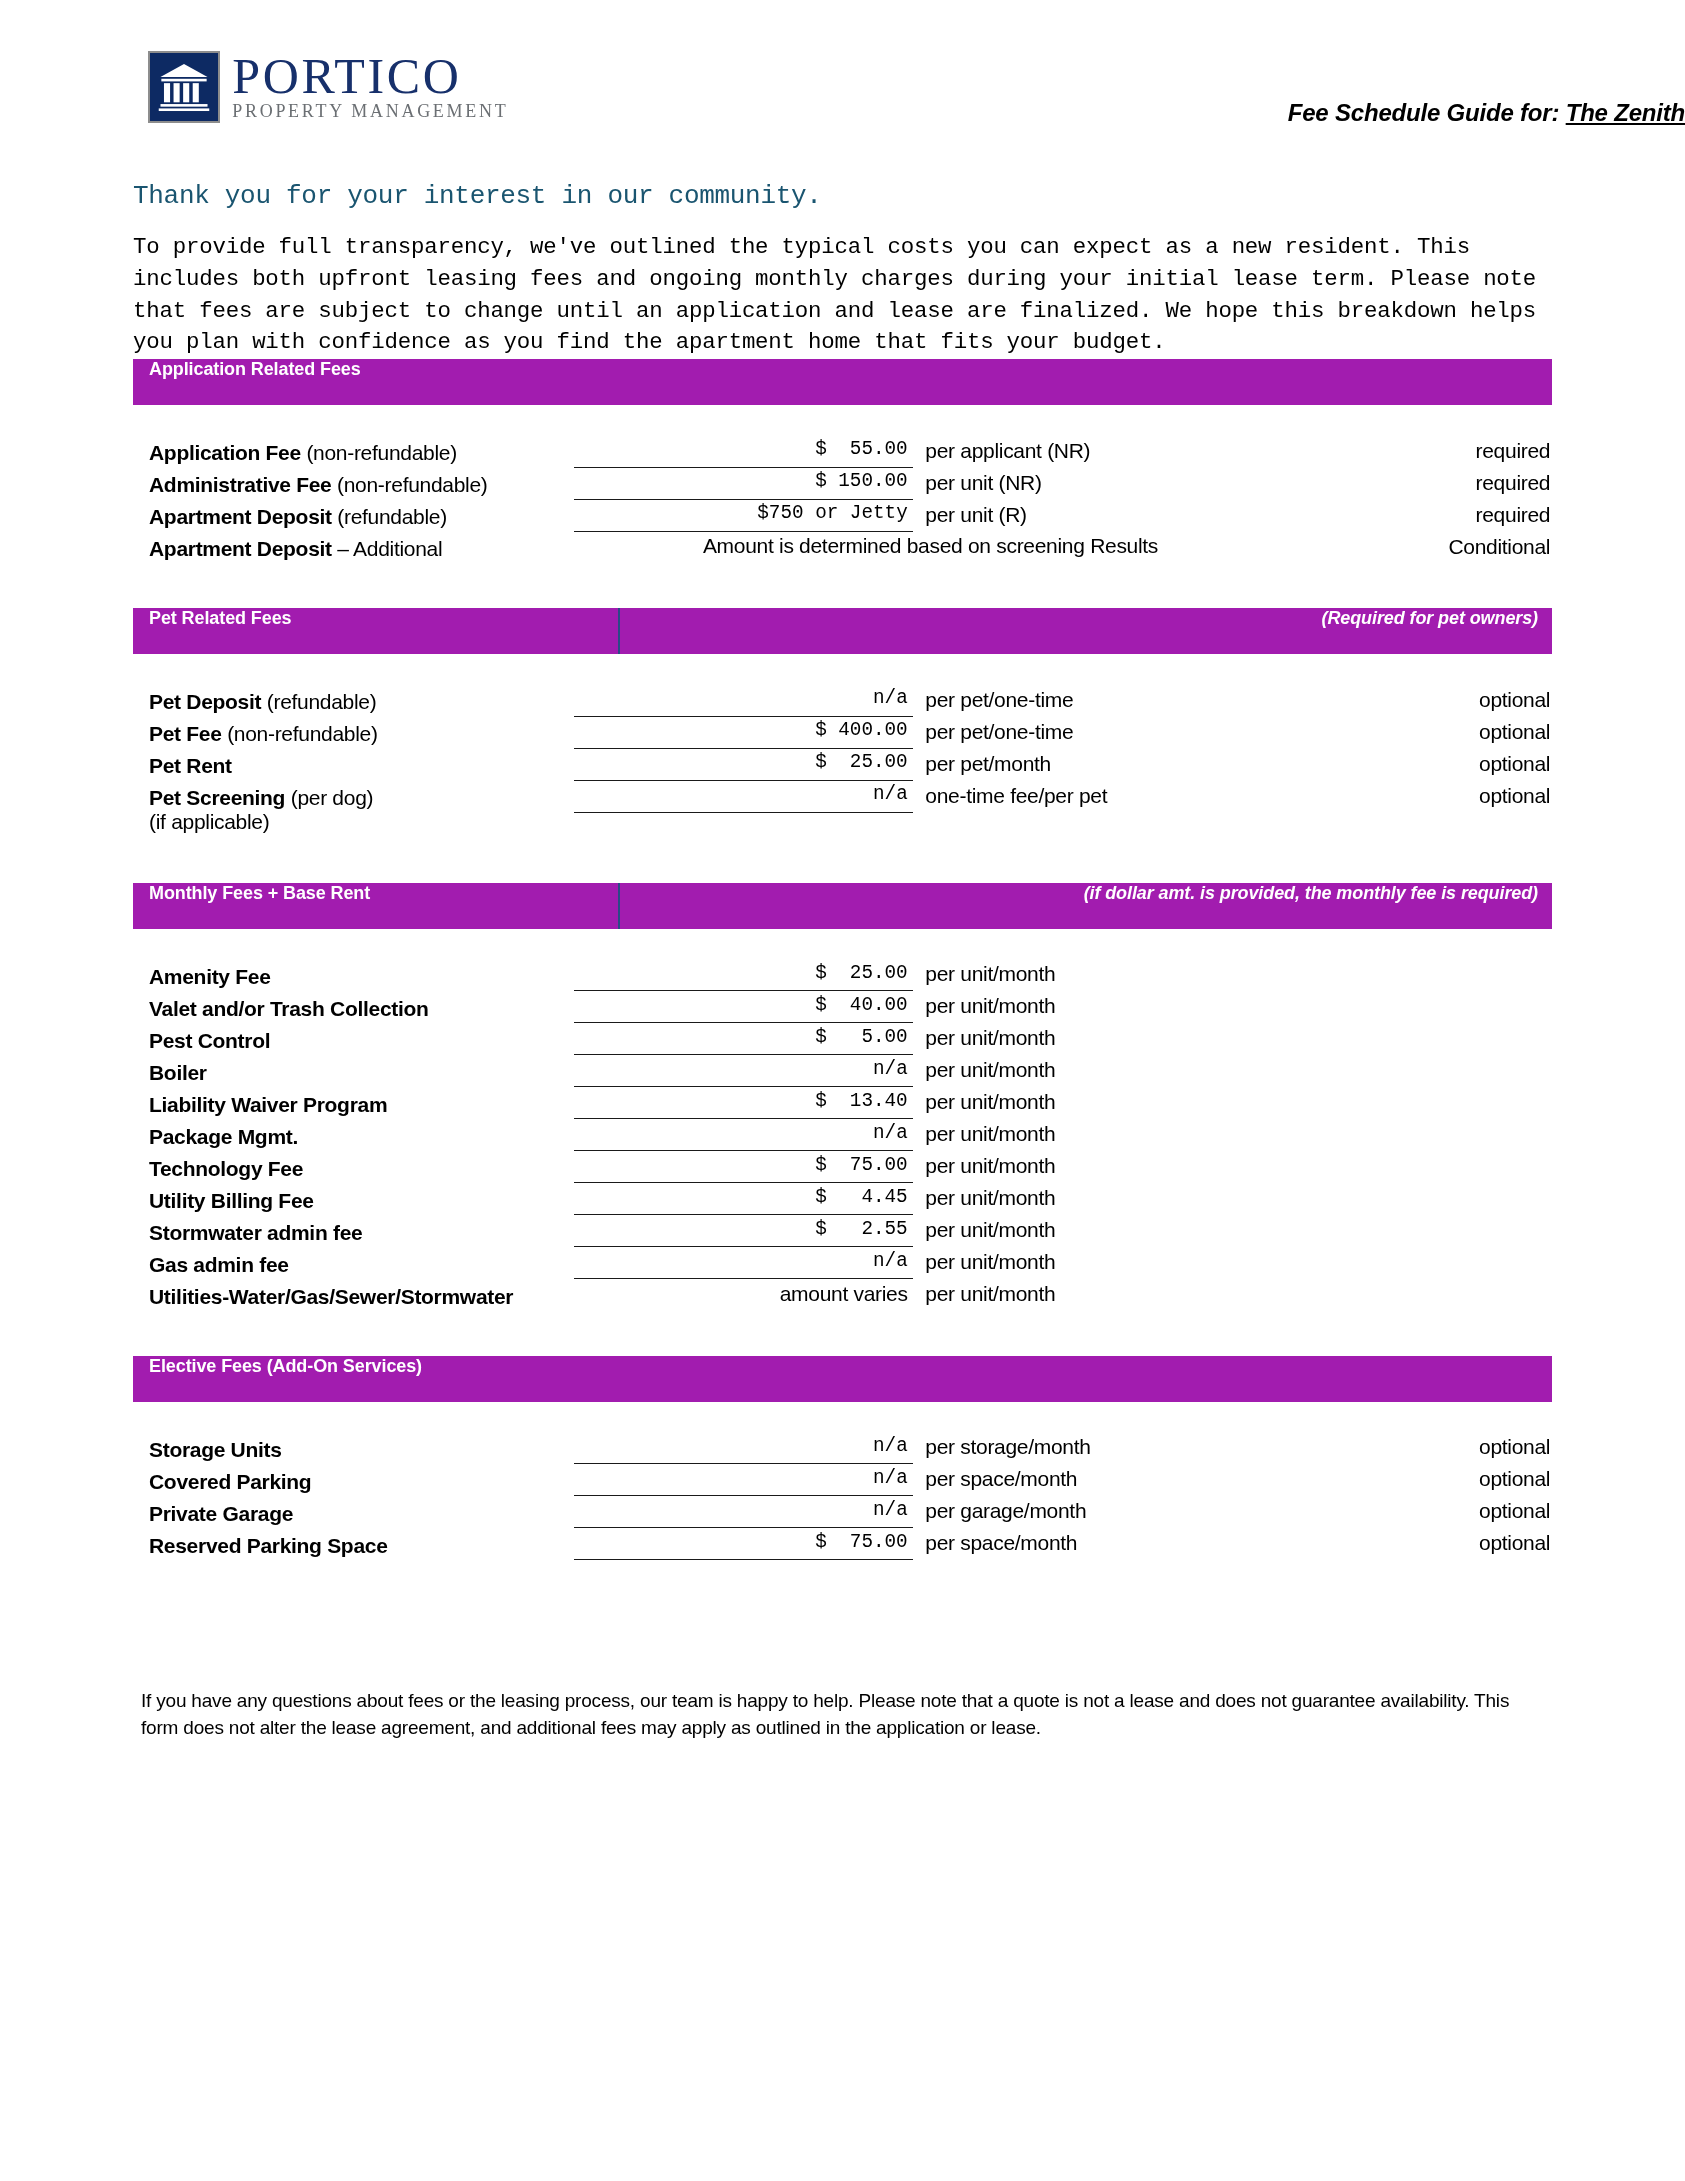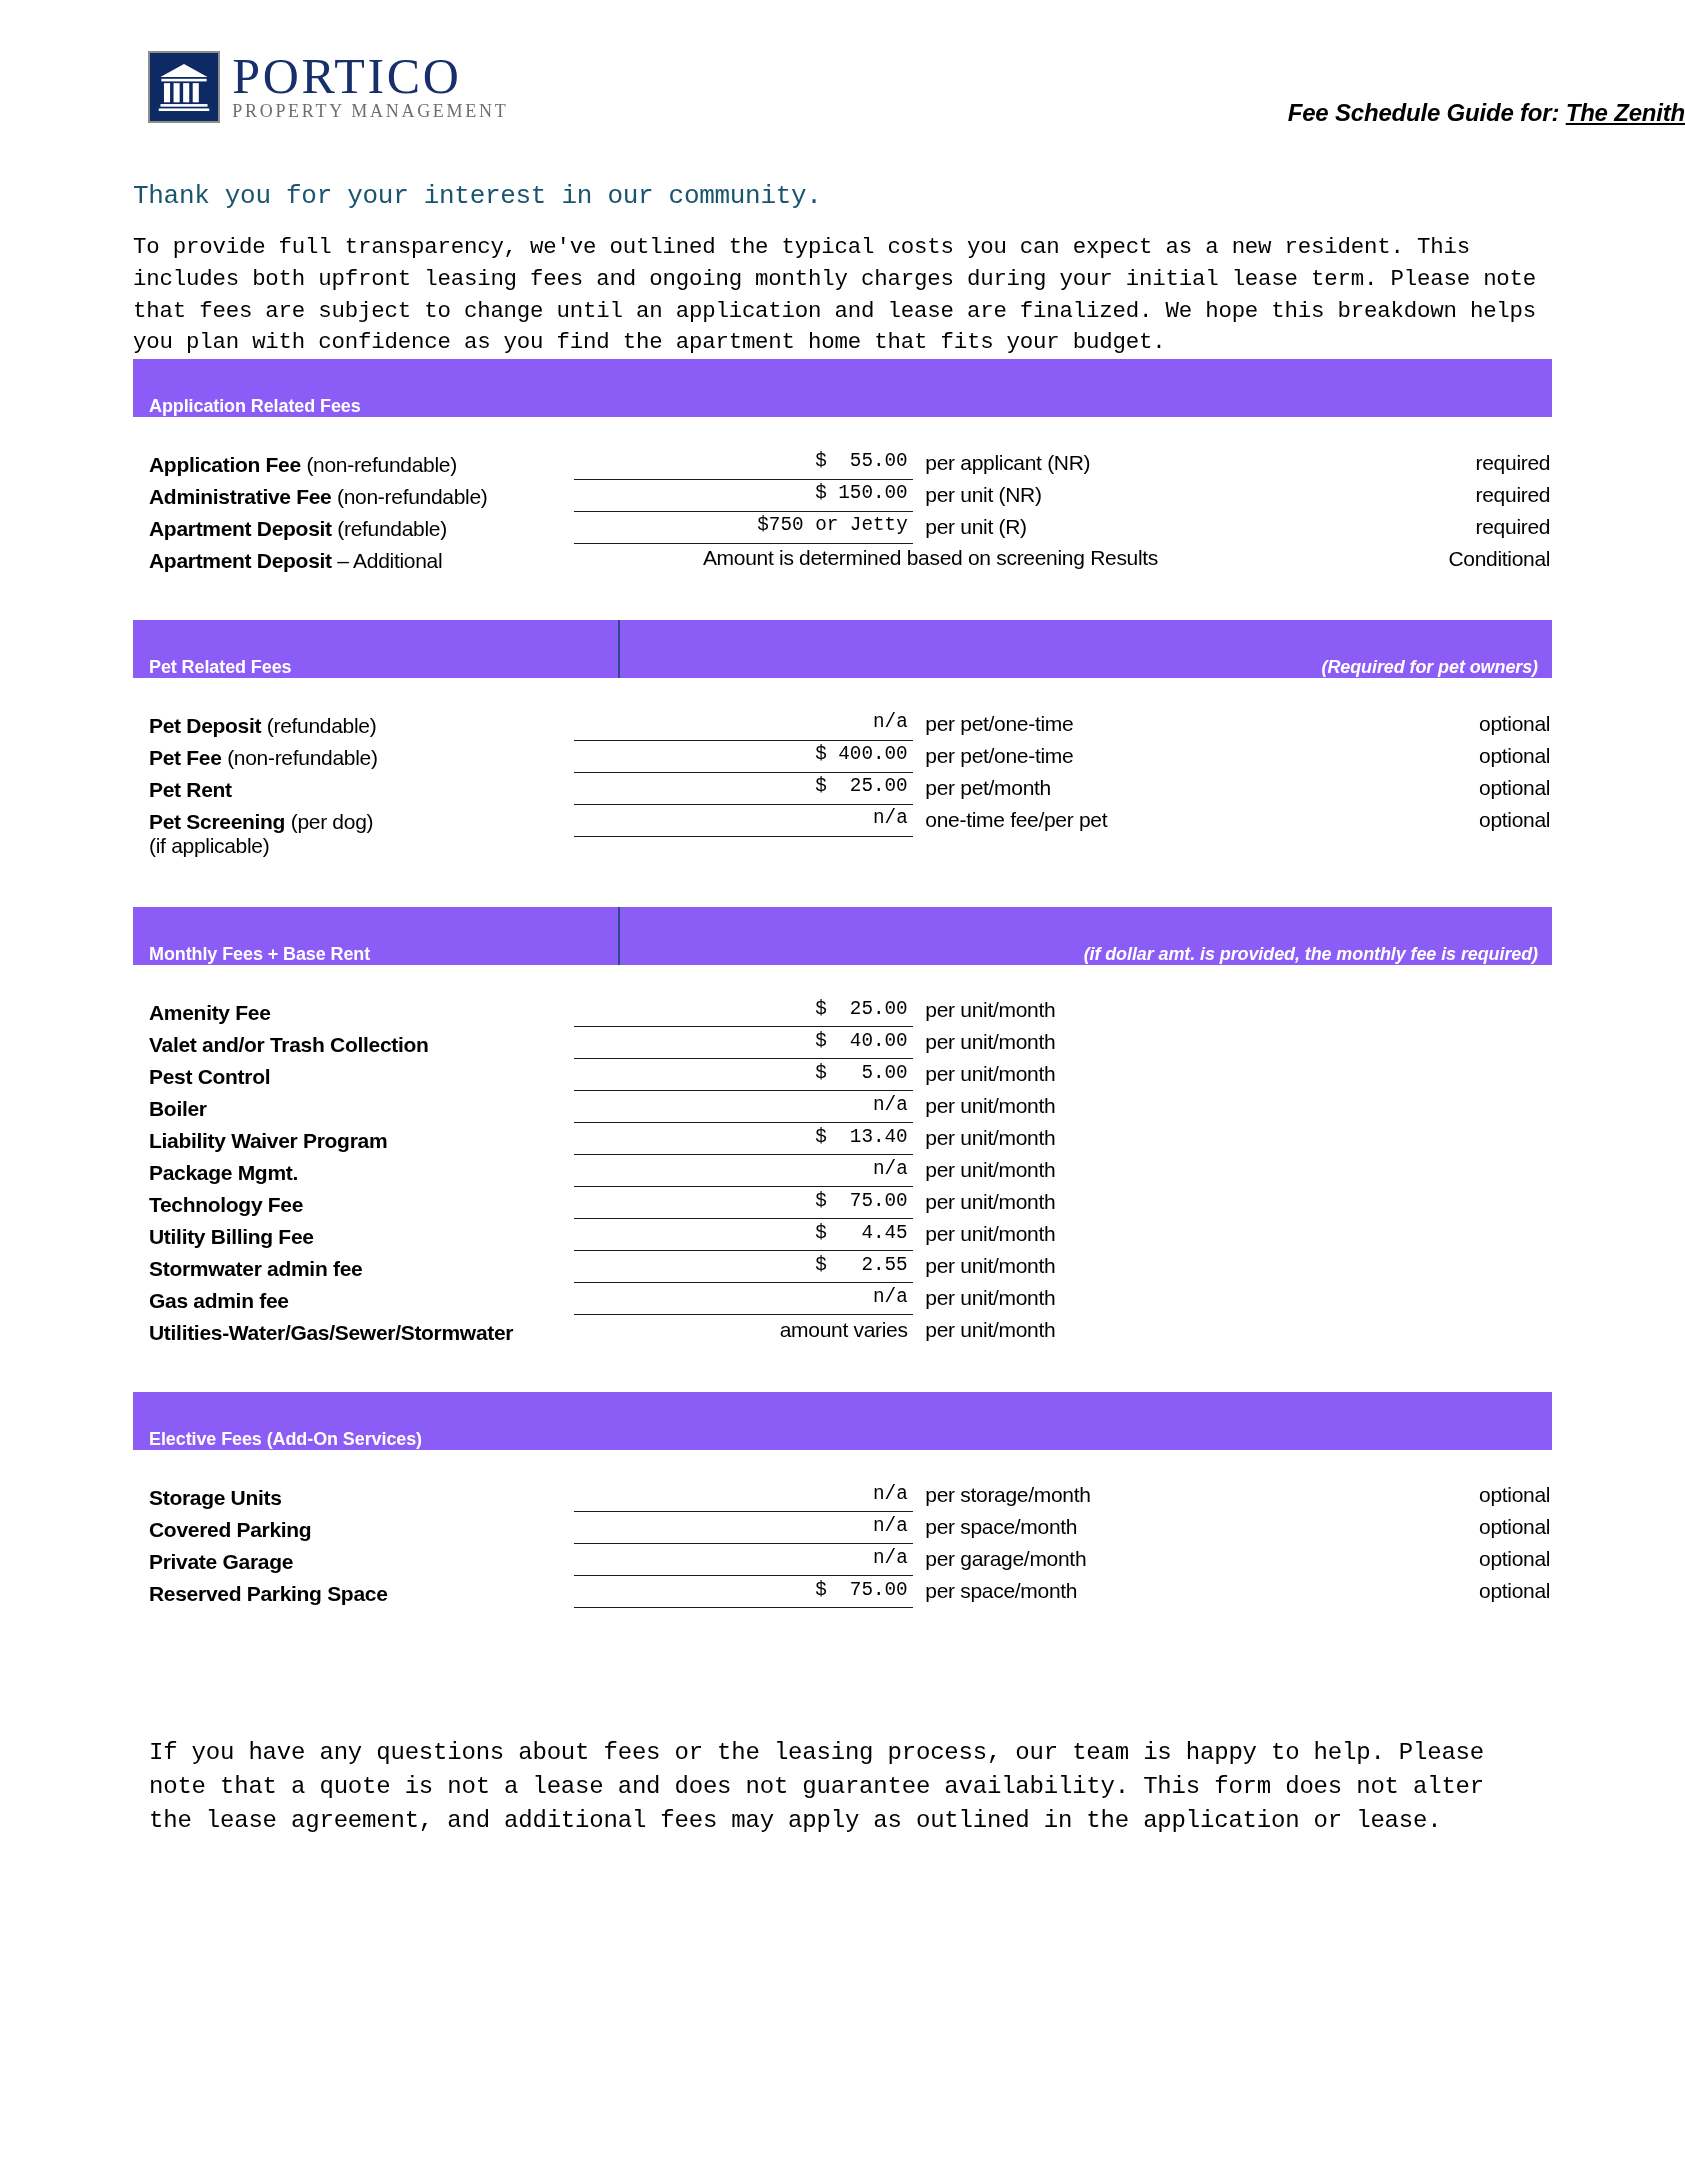--- a/index.html
+++ b/index.html
@@ -71,25 +71,25 @@
     font-size: 22.4px;
     line-height: 1.42;
     margin: 21px 0 0 0;
     letter-spacing: -0.2px;
     max-width: 1404px;
   }
 
   
   .sheet { padding: 0 133px 0 133px; }
   .bar {
-    background: #8b5cf6;
+    background: #a21caf;
     color: #ffffff;
-    height: 58px;
+    height: 46px;
     display: flex;
-    align-items: flex-end;
+    align-items: flex-start;
     position: relative;
   }
   .bar-title {
     font-size: 18px;
     font-weight: bold;
     padding-left: 16px;
     width: 485px;
     flex: none;
     letter-spacing: -0.1px;
   }
@@ -197,26 +197,25 @@
   }
 
   .sec-gap-lg { height: 49px; }
 
   
   .closing {
     padding: 0 136px 0 133px;
     margin-top: 132px;
   }
   .closing p {
-    font-size: 24px;
+    font-size: 19px;
     line-height: 1.42;
-    margin: 16px;
+    margin: 8px;
     letter-spacing: -0.2px;
     max-width: 1413px;
-    font-family: Liberation Mono, monospace;
   }
   .issuance {
     display: flex;
     justify-content: space-between;
     align-items: baseline;
     padding: 0 136px 0 133px;
     margin-top: 84px;
     font-size: 24.6px;
     letter-spacing: -0.3px;
   }

